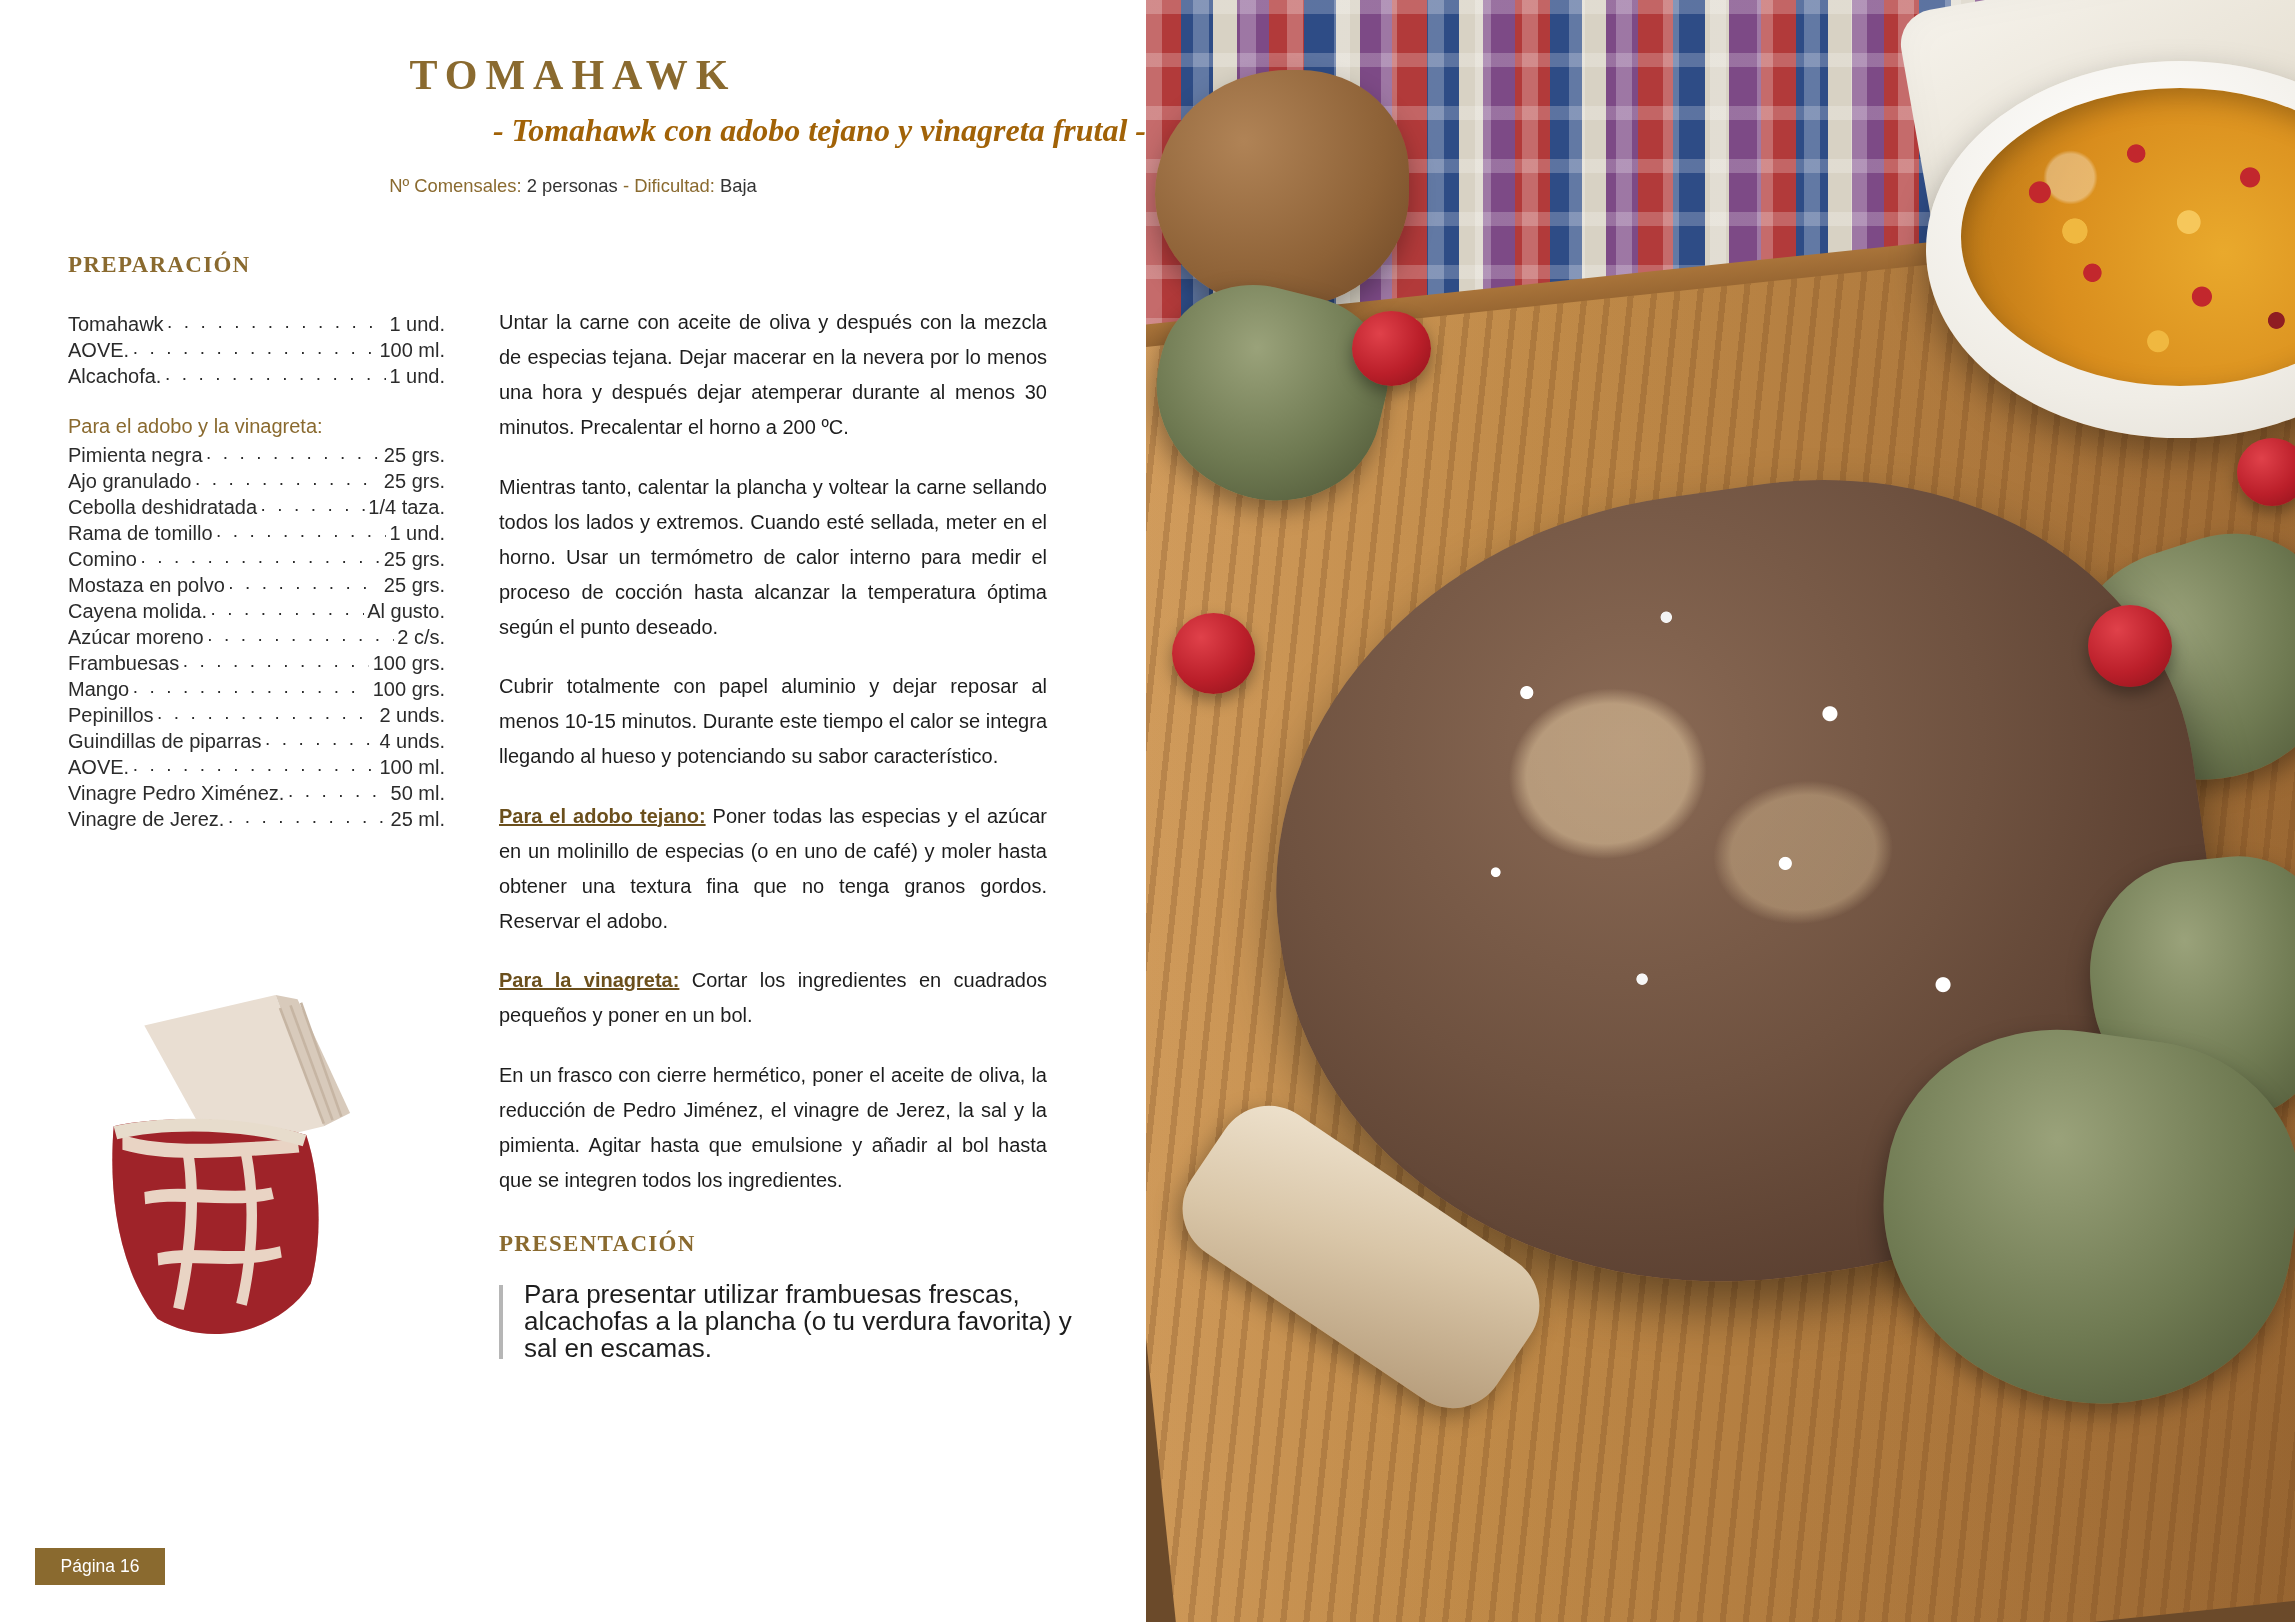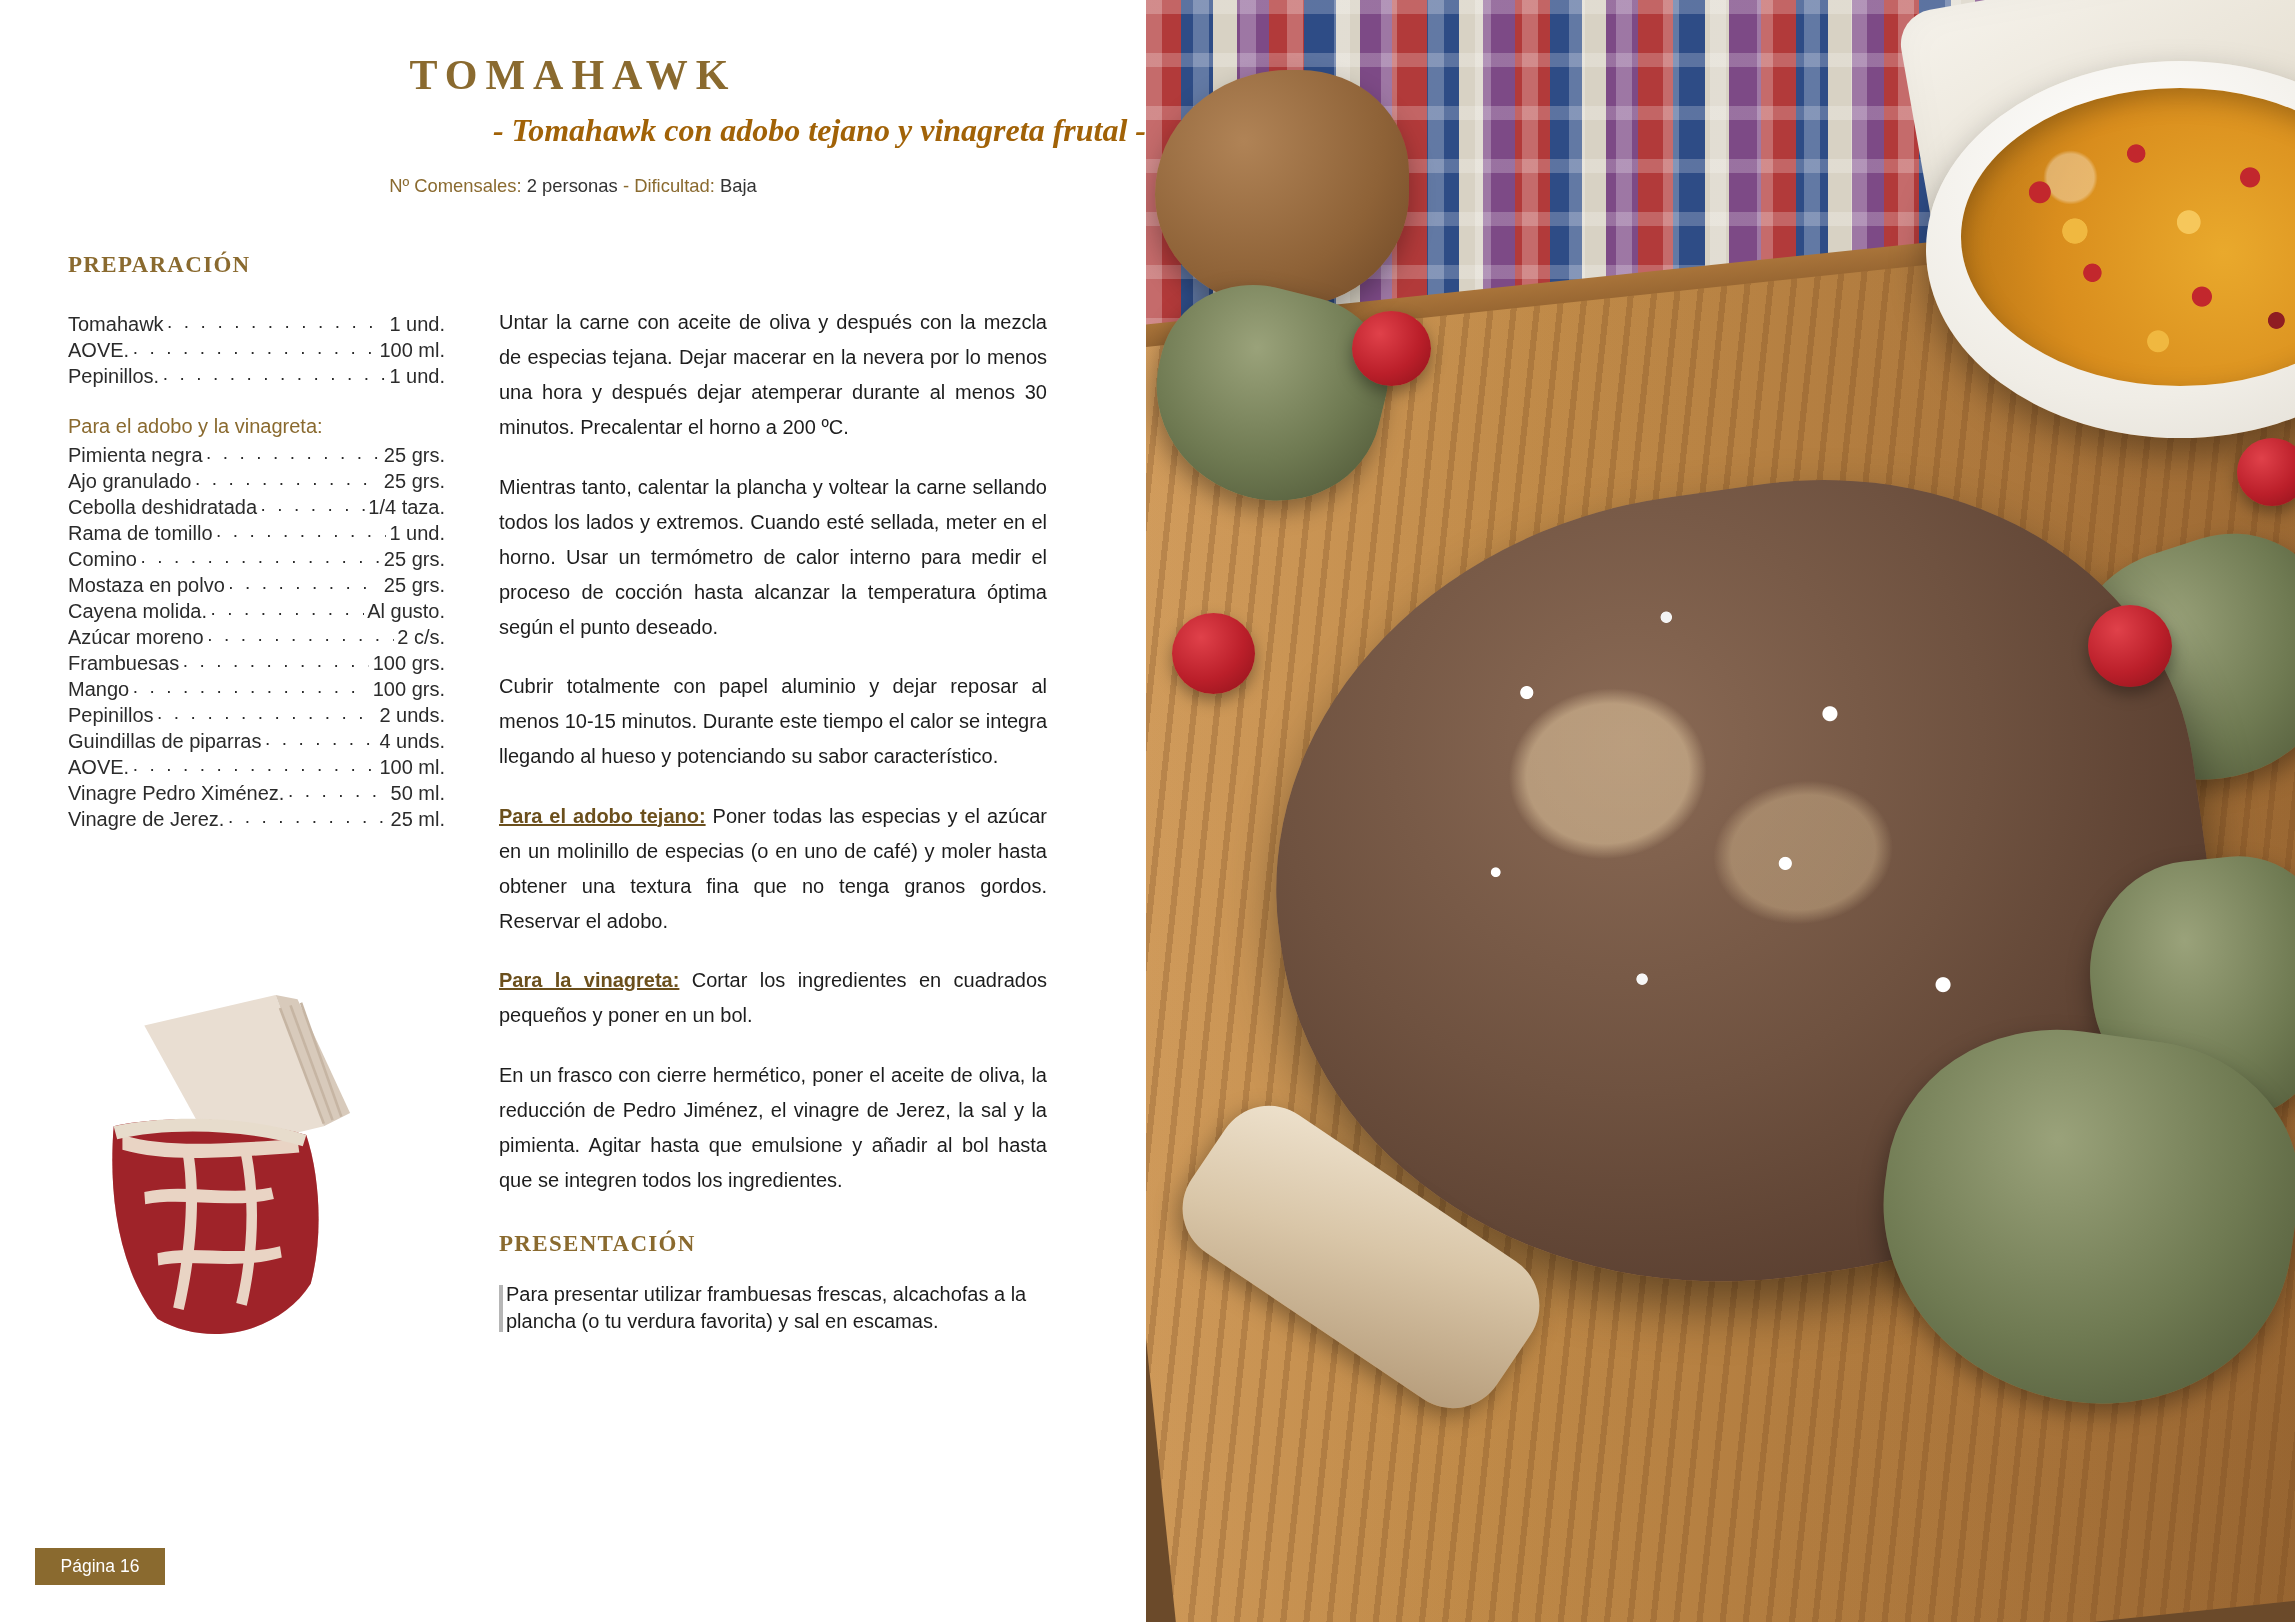--- a/index.html
+++ b/index.html
@@ -153,24 +153,24 @@
     font-weight: bold;
     text-decoration: underline;
     color: #6b4f1c;
   }
 
   .presentation-block {
     position: absolute;
     left: 499px;
     top: 1281px;
     width: 548px;
-    font-size: 20px;
+    font-size: 26px;
     line-height: 27px;
     color: #1d1d1d;
-    padding-left: 7px;
+    padding-left: 25px;
   }
   .presentation-block:before {
     content: "";
     position: absolute;
     left: 0;
     top: 3.5px;
     bottom: 3.5px;
     width: 3.5px;
     background: #b6b6b6;
   }
@@ -342,21 +342,21 @@
         <span class="ing-name">Tomahawk</span>
         <span class="ing-dots">. . . . . . . . . . . . . . . . . . . . . . . . . . . .</span>
         <span class="ing-qty">1 und.</span>
       </div>
       <div class="ing-row">
         <span class="ing-name">AOVE.</span>
         <span class="ing-dots">. . . . . . . . . . . . . . . . . . . . . . . . . . . .</span>
         <span class="ing-qty">100 ml.</span>
       </div>
       <div class="ing-row">
-        <span class="ing-name">Pepinillos.</span>
+        <span class="ing-name">Alcachofa.</span>
         <span class="ing-dots">. . . . . . . . . . . . . . . . . . . . . . . . . . . .</span>
         <span class="ing-qty">1 und.</span>
       </div>
 
       <div class="ing-gap"></div>
 
       <div class="ing-subhead">Para el adobo y la vinagreta:</div>
 
       <div class="ing-row">
         <span class="ing-name">Pimienta negra</span>

